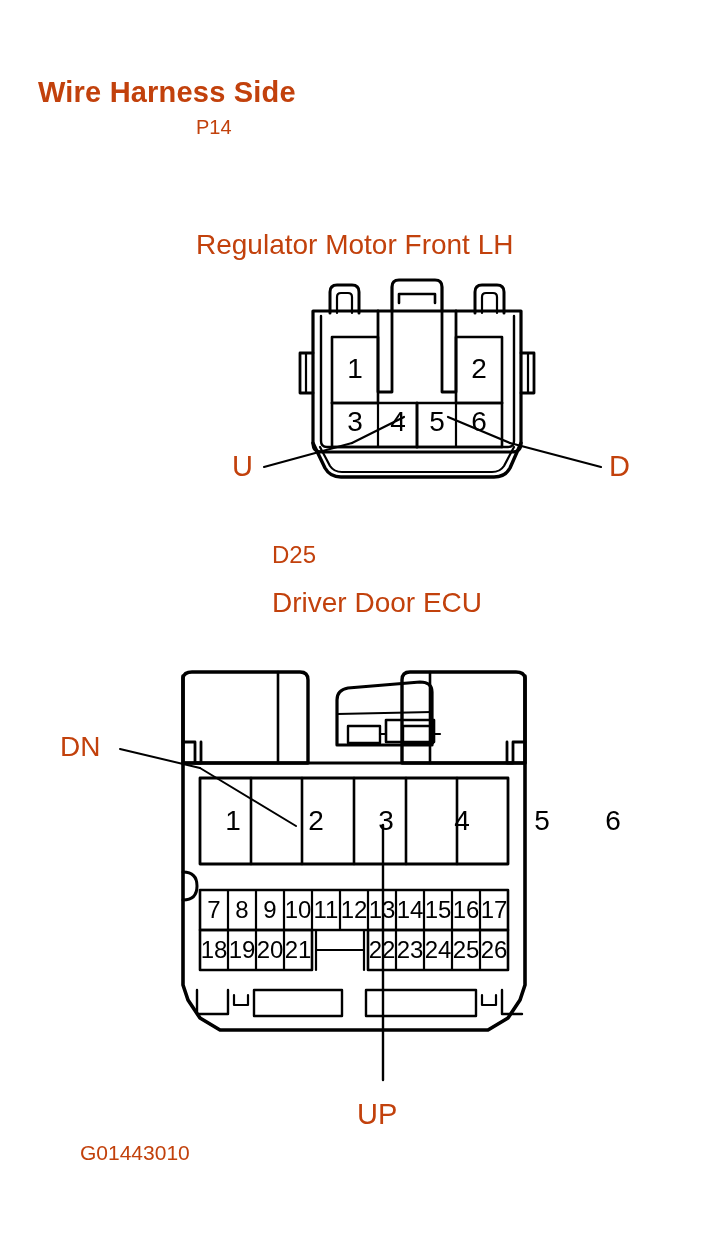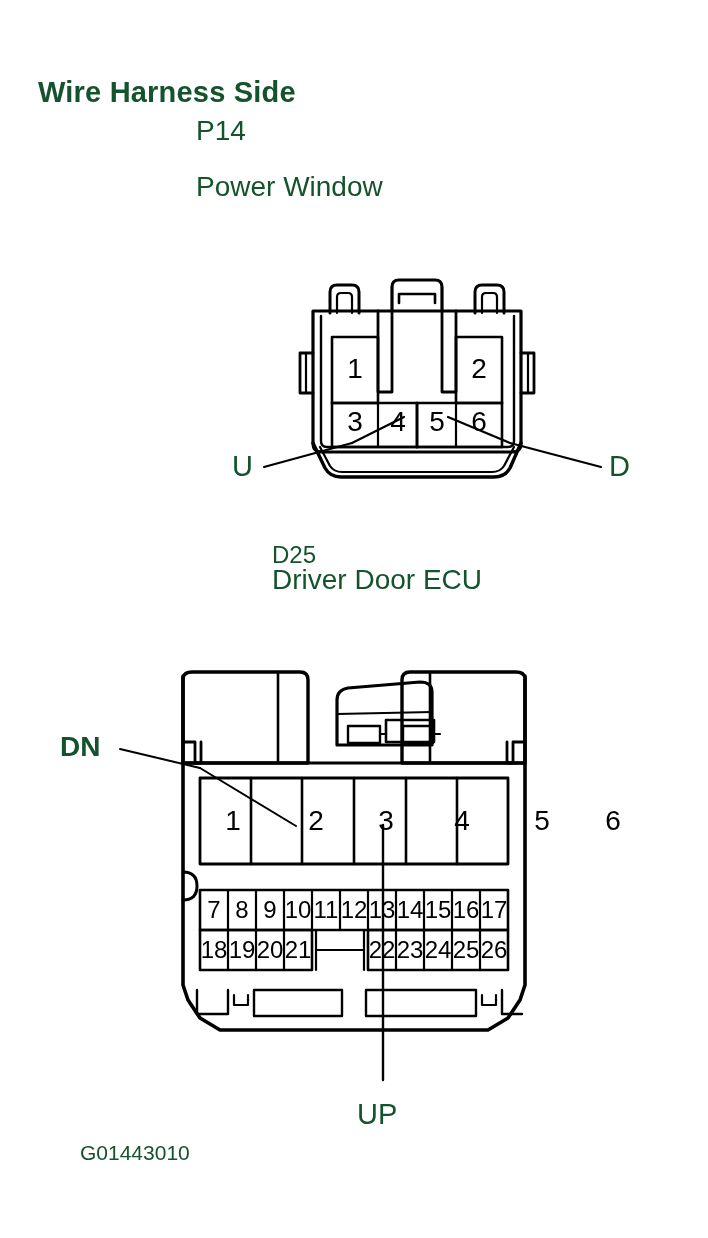--- a/index.html
+++ b/index.html
@@ -15,34 +15,34 @@
     color: #000000;
     overflow: hidden;
   }
   .page {
     position: absolute;
     inset: 0;
   }
   .txt {
     position: absolute;
     white-space: pre;
-    color: #14532d;
+    color: #c2410c;
     line-height: 1;
   }
   #title {
     left: 38px;
     top: 78px;
     font-size: 29px;
     font-weight: bold;
     letter-spacing: 0.2px;
   }
   #p14-code {
     left: 196px;
     top: 117px;
-    font-size: 28px;
+    font-size: 20px;
   }
   #p14-name1 {
     left: 196px;
     top: 173px;
     font-size: 28px;
   }
   #p14-name2 {
     left: 196px;
     top: 231px;
     font-size: 28px;
@@ -57,28 +57,27 @@
     top: 452px;
     font-size: 29px;
   }
   #d25-code {
     left: 272px;
     top: 543px;
     font-size: 24px;
   }
   #d25-name {
     left: 272px;
-    top: 566px;
+    top: 589px;
     font-size: 28px;
   }
   #d25-dn {
     left: 60px;
     top: 733px;
     font-size: 28px;
-    font-weight: bold;
   }
   #d25-up {
     left: 357px;
     top: 1085px;
     font-size: 29px;
     margin-top: 15px;
   }
   #fig-id {
     left: 38px;
     top: 1142px;
@@ -101,21 +100,21 @@
   }
 </style>
 </head>
 <body>
 
 <div class="page">
 
   <div class="txt" id="title">Wire Harness Side</div>
 
   <div class="txt" id="p14-code">P14</div>
-  <div class="txt" id="p14-name1">Power Window</div>
+  <div class="txt" id="p14-name2">Regulator Motor Front LH</div>
 
   <div class="txt" id="p14-u">U</div>
   <div class="txt" id="p14-d">D</div>
 
   <div class="txt" id="d25-code">D25</div>
   <div class="txt" id="d25-name">Driver Door ECU</div>
 
   <div class="txt" id="d25-dn">DN</div>
   <div class="txt" id="d25-up">UP</div>
 

